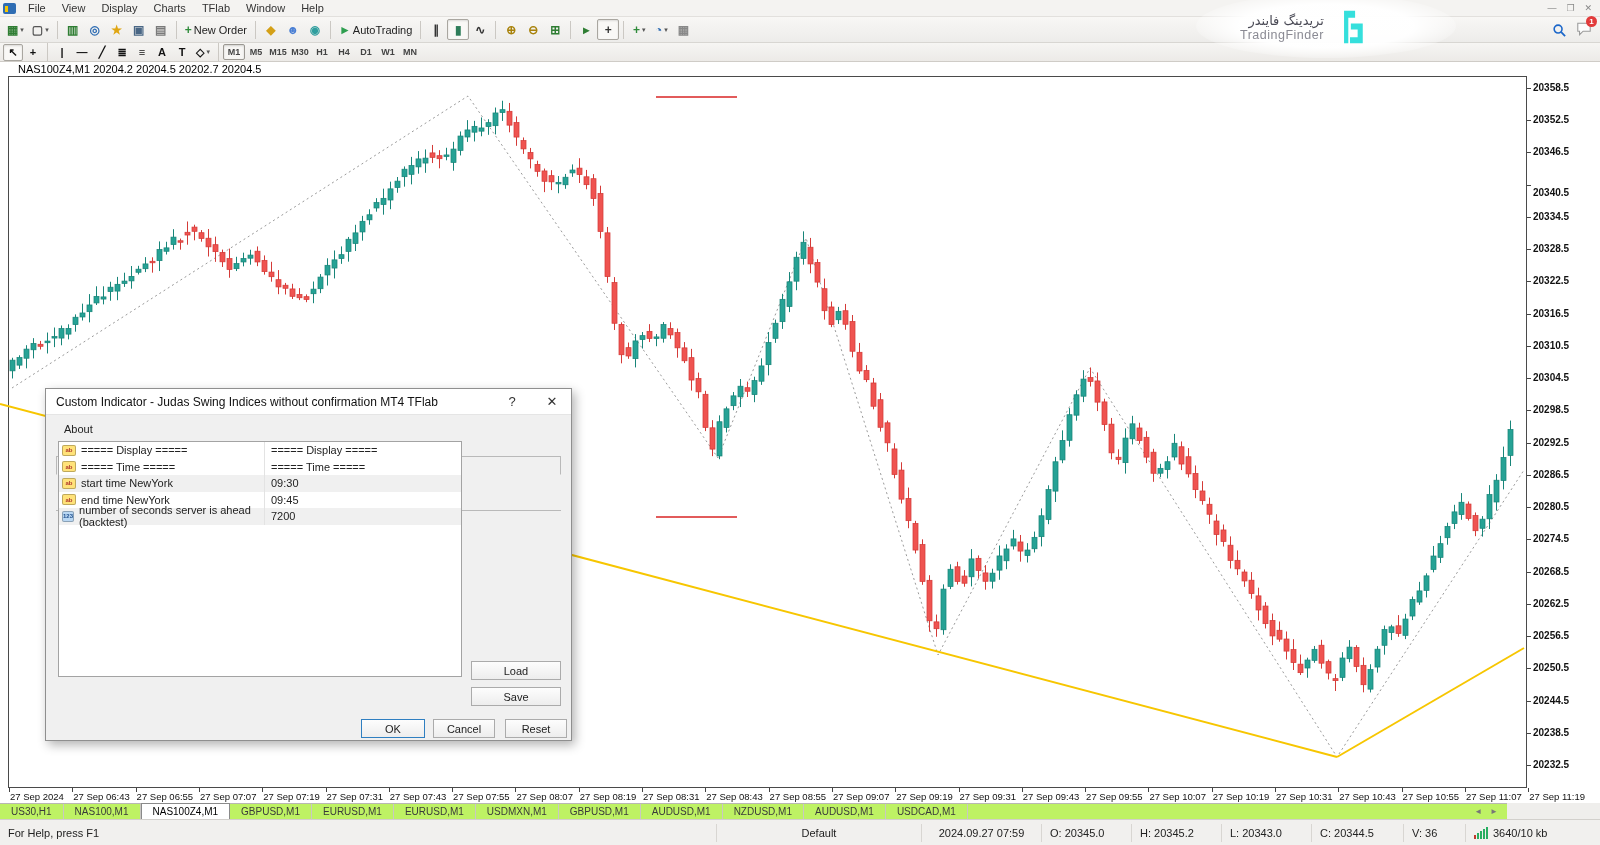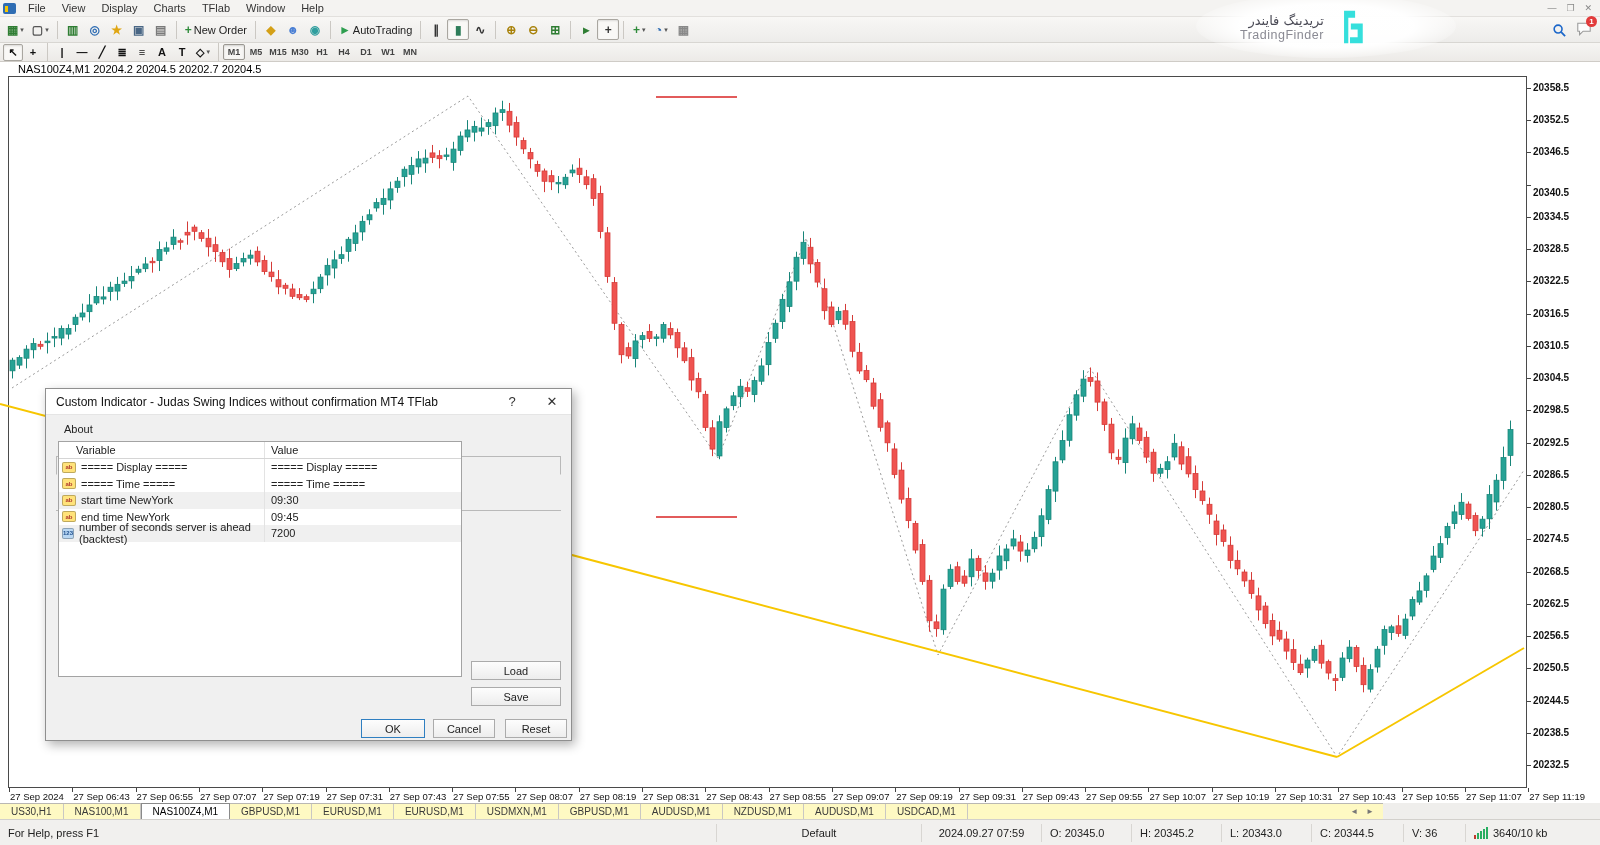--- a/index.html
+++ b/index.html
@@ -71,21 +71,21 @@
   .dlg-row .c2 { flex:1; padding-left:6px; border-left:1px solid #e3e3e3; height:100%; display:flex; align-items:center; }
   .param-icon { width:14px; height:11px; border-radius:2px; margin:0 5px 0 3px; font-size:6px; font-weight:bold;
                 display:flex; align-items:center; justify-content:center; border:1px solid rgba(0,0,0,.25); }
   .param-icon.ab  { background:#ffe27a; color:#b03a2e; }
   .param-icon.n123 { background:#b9d7f3; color:#1f4e8c; }
   .dlg-btn { position:absolute; height:19px; background:linear-gradient(#fdfdfd,#ededed); border:1px solid #ababab;
              font-size:11px; color:#222; display:flex; align-items:center; justify-content:center; cursor:default; }
   .dlg-btn.primary { border:1px solid #2f7fc1; }
 
   
-  .tabstrip { position:absolute; left:0; top:803px; width:1383px; height:16px; background:#fef9c3; border-top:1px solid #b9b7b3;
+  .tabstrip { position:absolute; left:0; top:803px; width:1507px; height:16px; background:#bef264; border-top:1px solid #b9b7b3;
               display:flex; align-items:stretch; font-size:10px; color:#3a3a3a; }
   .chart-tab { display:flex; align-items:center; padding:0 11px; border-right:1px solid #c9c7c3; cursor:default; }
   .chart-tab.active { background:#fff; border:1px solid #8a8a8a; border-bottom:none; margin-top:-1px; color:#000; }
   .tabscroll { margin-left:auto; display:flex; align-items:center; gap:8px; padding:0 9px; color:#777; font-size:8px; }
 
   
   .statusbar { position:absolute; left:0; top:819px; width:1600px; height:26px; background:#f1f0ee; border-top:1px solid #d2d0cc;
                display:flex; align-items:center; font-size:11px; color:#222; }
   .sb-cell { height:18px; display:flex; align-items:center; padding:0 8px; border-left:1px solid #d8d6d2; }
   .sb-help { flex:1; border-left:none; }
@@ -816,24 +816,20 @@
     <span class="dlg-title-btn">✕</span>
   </div>
   <div class="dlg-tabs" id="dlg-tabs">
       <span class="dlg-tab">About</span>
       <span class="dlg-tab">Common</span>
       <span class="dlg-tab active">Inputs</span>
       <span class="dlg-tab">Colors</span>
       <span class="dlg-tab">Visualization</span>
     </div>
   <div class="dlg-table">
-    <div class="dlg-thead">
-      <span class="c1">Variable</span>
-      <span class="c2">Value</span>
-    </div>
     <div id="dlg-rows">
         <div class="dlg-row">
           <span class="c1">
             <span class="param-icon ab">ab</span>
             <span>===== Display =====</span>
           </span>
           <span class="c2">===== Display =====</span>
         </div>
         <div class="dlg-row">
           <span class="c1">

